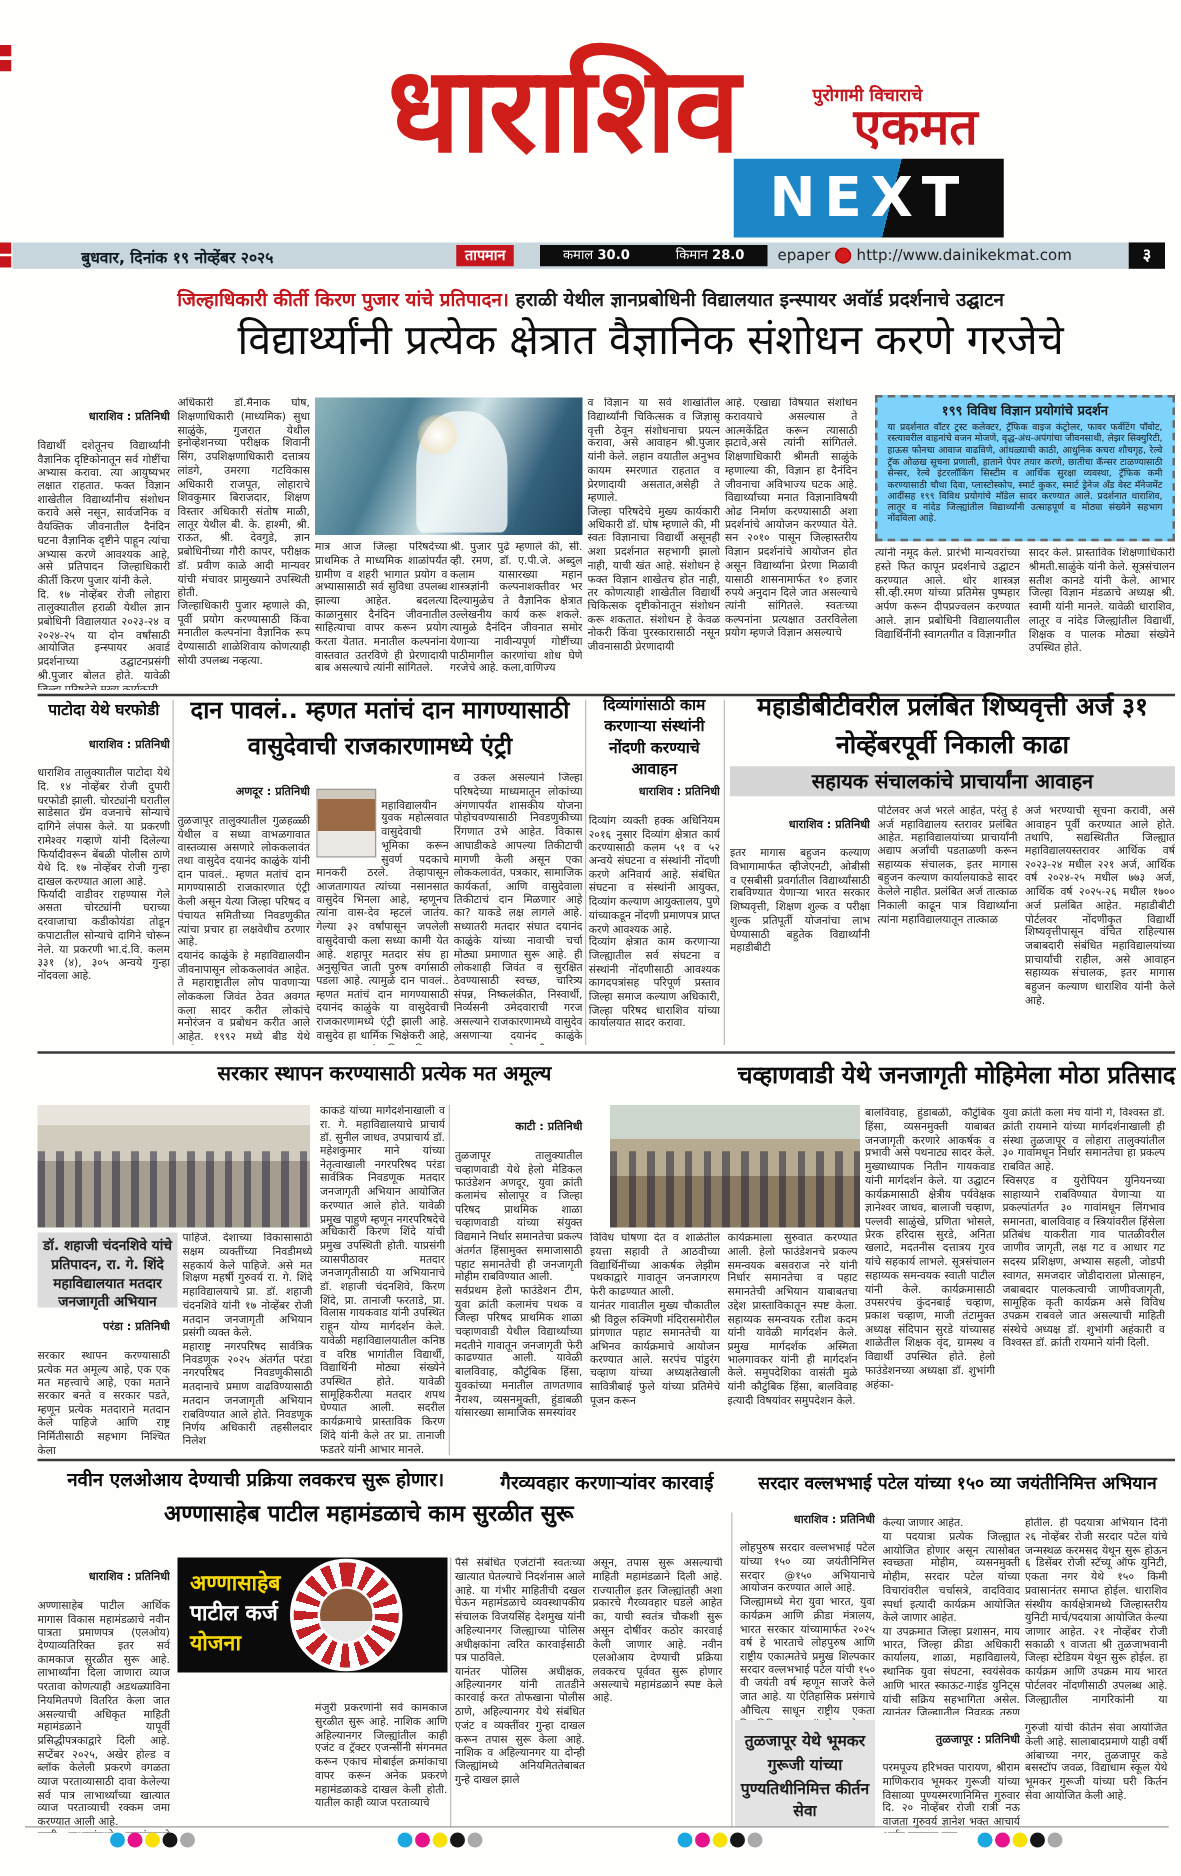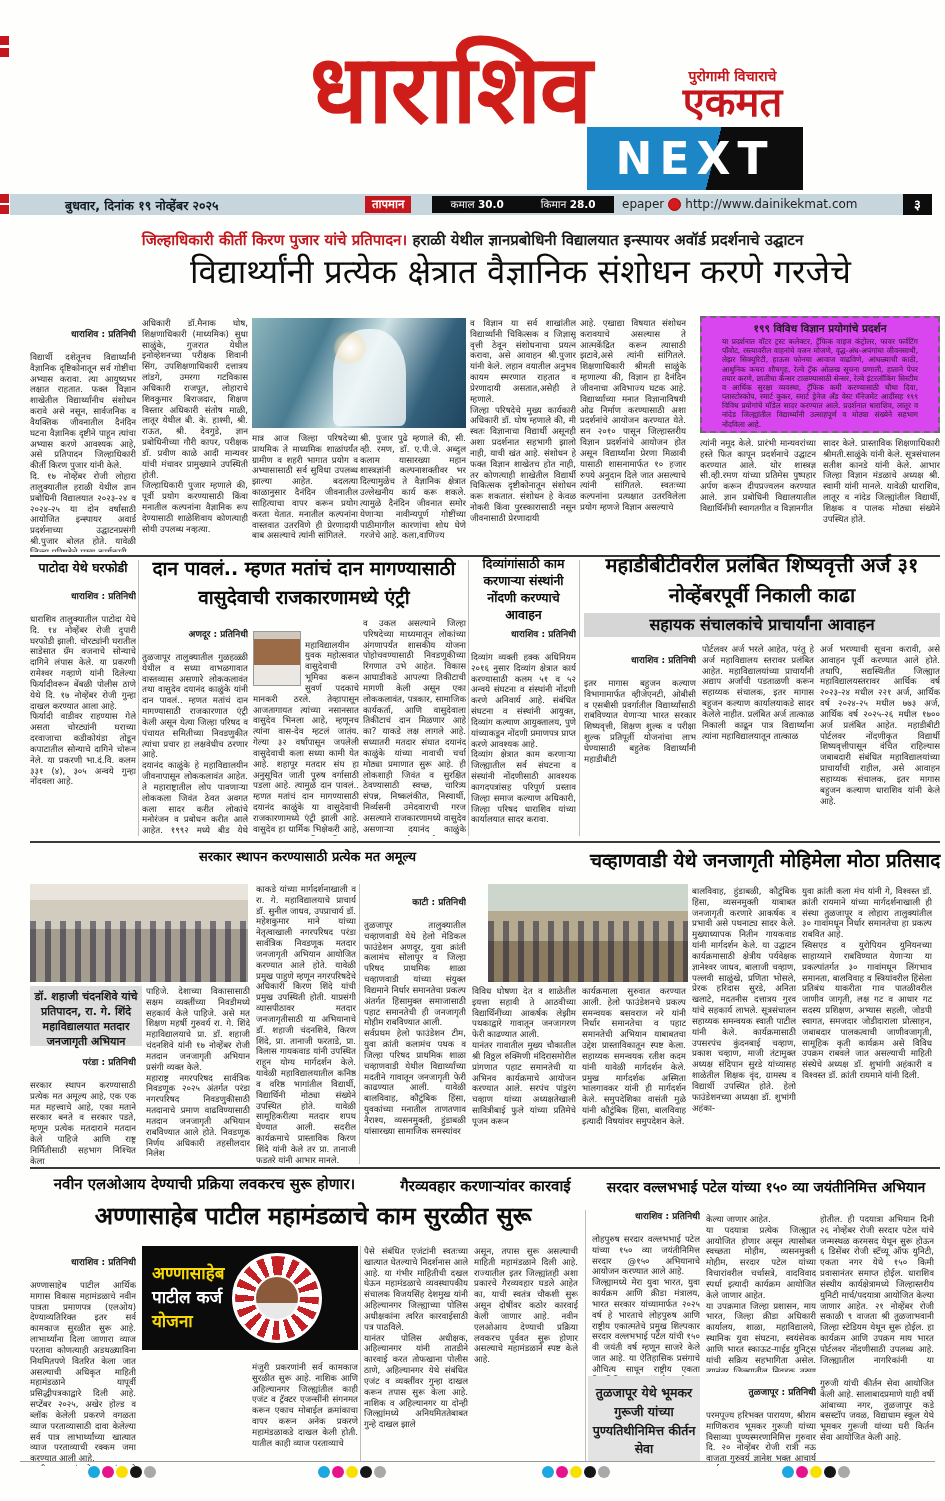--- a/index.html
+++ b/index.html
@@ -3,21 +3,21 @@
 <meta charset="utf-8">
 <style>
   html,body{margin:0;padding:0;background:#e8e8e8;}
   .page{position:relative;width:945px;height:1501px;margin:0 auto;background:#fefefd;
         font-family:"DejaVu Sans",sans-serif;color:#1b1b1b;overflow:hidden;}
   .red{color:#c4161c;}
   .nowrap{white-space:nowrap;}
   
   .mast-title{position:absolute;left:225px;top:30px;width:450px;text-align:center;
         font-size:95px;line-height:1.25;font-weight:700;color:#cf1d1a;letter-spacing:-2px;}
-  .tagline{position:absolute;left:650px;top:66px;width:165px;text-align:center;
+  .tagline{position:absolute;left:650px;top:66px;width:165px;text-align:left;
         font-size:14px;font-weight:700;color:#c4161c;}
   .brand{position:absolute;left:650px;top:80px;width:165px;text-align:center;
         font-size:40px;font-weight:700;color:#c4161c;letter-spacing:0px;line-height:1.1;}
   .nextlogo{position:absolute;left:587px;top:127px;width:216px;height:63px;
         background:linear-gradient(104deg,#1d86c7 0 58%,#0d0d0d 58%);
         display:flex;align-items:center;justify-content:center;
         color:#fff;font-size:44px;font-weight:700;letter-spacing:7px;}
   .redsq{position:absolute;width:9px;height:9px;background:#c4161c;}
   
   .datebar{position:absolute;left:10px;top:194px;width:922px;height:21px;background:#c7d5dd;}
@@ -51,21 +51,21 @@
         background:radial-gradient(circle,#fff,rgba(255,220,160,.4) 60%,transparent 70%);}
   .crowdphoto1{background:linear-gradient(#e9e5dc 0 16%,#d2ccbe 16% 46%,#a59e90 46%);}
   .crowdphoto2{background:linear-gradient(#cdd6cd 0 28%,#b6aa90 28% 58%,#8b7b61 58%);}
   .crowdrows{position:absolute;left:0;bottom:0;width:100%;height:62%;
         background:repeating-linear-gradient(90deg,rgba(25,25,50,.5) 0 6px,transparent 6px 15px);}
   .portrait{float:left;width:46px;height:53px;margin:2px 4px 2px 0;border:1px solid #999;
         background:linear-gradient(180deg,#cfc8bd 0 14%,#9b6b48 14% 62%,#ebe8e3 62%);}
   .capbox{position:absolute;background:#dcdcdc;font-weight:700;font-size:11px;text-align:center;
         padding:4px 3px;line-height:1.35;}
   
-  .sbox{position:absolute;border:2px dashed #6a6a6a;background:#d946ef;padding:3px 20px;box-sizing:border-box;}
+  .sbox{position:absolute;border:2px dashed #6a6a6a;background:#7dd3fc;padding:3px 8px;box-sizing:border-box;}
   .sbox-title{font-weight:700;text-align:center;font-size:10.5px;margin-bottom:2px;}
   .sbox-body{font-size:7.4px;line-height:1.24;text-align:justify;}
   .subheadband{position:absolute;background:#d6d6d6;font-weight:700;font-size:16px;
         text-align:center;color:#0d0d0d;line-height:24px;white-space:nowrap;}
   
   .adbox{position:absolute;background:#0b0b0b;display:flex;align-items:center;
         padding:8px 10px;box-sizing:border-box;gap:8px;}
   .adtext{font-weight:700;font-size:17px;line-height:1.4;}
   .adl-y{color:#f7d808;display:block;}
   .adl-w{color:#fff;display:block;}
@@ -177,21 +177,21 @@
   <div class="subheadband" style="left:584px;top:613px;width:356px;height:24px">सहायक संचालकांचे प्राचार्यांना आवाहन</div>
   <div class="col" style="left:584px;top:644px;width:112px;height:192px">
     <div class="byline">धाराशिव : प्रतिनिधी</div>
     <div>इतर मागास बहुजन कल्याण विभागामार्फत व्हीजेएनटी, ओबीसी व एसबीसी प्रवर्गातील विद्यार्थ्यांसाठी राबविण्यात येणाऱ्या भारत सरकार शिष्यवृत्ती, शिक्षण शुल्क व परीक्षा शुल्क प्रतिपूर्ती योजनांचा लाभ घेण्यासाठी बहुतेक विद्यार्थ्यांनी महाडीबीटी</div>
   </div>
   <div class="col" style="left:702px;top:644px;width:112px;height:192px">पोर्टलवर अर्ज भरले आहेत, परंतु हे अर्ज महाविद्यालय स्तरावर प्रलंबित आहेत. महाविद्यालयांच्या प्राचार्यांनी अद्याप अर्जांची पडताळणी करून सहाय्यक संचालक, इतर मागास बहुजन कल्याण कार्यालयाकडे सादर केलेले नाहीत. प्रलंबित अर्ज तात्काळ निकाली काढून पात्र विद्यार्थ्यांना त्यांना महाविद्यालयातून तात्काळ</div>
   <div class="col" style="left:820px;top:644px;width:120px;height:192px">अर्ज भरण्याची सूचना करावी, असे आवाहन पूर्वी करण्यात आले होते. तथापि, सद्यस्थितीत जिल्ह्यात महाविद्यालयस्तरावर आर्थिक वर्ष २०२३-२४ मधील २२१ अर्ज, आर्थिक वर्ष २०२४-२५ मधील ७७३ अर्ज, आर्थिक वर्ष २०२५-२६ मधील १७०० अर्ज प्रलंबित आहेत. महाडीबीटी पोर्टलवर नोंदणीकृत विद्यार्थी शिष्यवृत्तीपासून वंचित राहिल्यास जबाबदारी संबंधित महाविद्यालयांच्या प्राचार्यांची राहील, असे आवाहन सहाय्यक संचालक, इतर मागास बहुजन कल्याण धाराशिव यांनी केले आहे.</div>
 
   <div class="hr" style="left:30px;top:841px;width:910px"></div>
 
-  <div class="head nowrap" style="left:35px;top:848px;width:545px;font-size:13px">सरकार स्थापन करण्यासाठी प्रत्येक मत अमूल्य</div>
+  <div class="head nowrap" style="left:35px;top:848px;width:545px;font-size:16px">सरकार स्थापन करण्यासाठी प्रत्येक मत अमूल्य</div>
   <div class="head nowrap" style="left:590px;top:848px;width:345px;font-size:19px">चव्हाणवाडी येथे जनजागृती मोहिमेला मोठा प्रतिसाद</div>
 
   <div class="photo crowdphoto1" style="left:30px;top:884px;width:218px;height:98px">
     <div class="crowdrows"></div>
   </div>
   <div class="capbox" style="left:30px;top:986px;width:106px;height:52px">डॉ. शहाजी चंदनशिवे यांचे प्रतिपादन, रा. गे. शिंदे महाविद्यालयात मतदार जनजागृती अभियान</div>
   <div class="col" style="left:30px;top:1046px;width:106px;height:118px">
     <div class="byline">परंडा : प्रतिनिधी</div>
     <div>सरकार स्थापन करण्यासाठी प्रत्येक मत अमूल्य आहे, एक एक मत महत्त्वाचे आहे, एका मताने सरकार बनते व सरकार पडते, म्हणून प्रत्येक मतदाराने मतदान केले पाहिजे आणि राष्ट्र निर्मितीसाठी सहभाग निश्चित केला</div>
   </div>
@@ -213,28 +213,28 @@
   <div class="col" style="left:582px;top:986px;width:104px;height:178px">कार्यक्रमाला सुरुवात करण्यात आली. हेलो फाउंडेशनचे प्रकल्प समन्वयक बसवराज नरे यांनी निर्धार समानतेचा व पहाट समानतेची अभियान याबाबतचा उद्देश प्रास्ताविकातून स्पष्ट केला. सहाय्यक समन्वयक रतीश कदम यांनी यावेळी मार्गदर्शन केले. प्रमुख मार्गदर्शक अस्मिता भालगावकर यांनी ही मार्गदर्शन केले. समुपदेशिका वासंती मुळे यांनी कौटुंबिक हिंसा, बालविवाह इत्यादी विषयांवर समुपदेशन केले.</div>
   <div class="col" style="left:692px;top:886px;width:104px;height:278px">बालविवाह, हुंडाबळी, कौटुंबिक हिंसा, व्यसनमुक्ती याबाबत जनजागृती करणारे आकर्षक व प्रभावी असे पथनाट्य सादर केले. मुख्याध्यापक नितीन गायकवाड यांनी मार्गदर्शन केले. या उद्घाटन कार्यक्रमासाठी क्षेत्रीय पर्यवेक्षक ज्ञानेश्वर जाधव, बालाजी चव्हाण, पल्लवी साळुंखे, प्रणिता भोसले, प्रेरक हरिदास सुरडे, अनिता खलाटे, मदतनीस दत्तात्रय गुरव यांचे सहकार्य लाभले. सूत्रसंचालन सहाय्यक समन्वयक स्वाती पाटील यांनी केले. कार्यक्रमासाठी उपसरपंच कुंदनबाई चव्हाण, प्रकाश चव्हाण, माजी तंटामुक्त अध्यक्ष संदिपान सुरडे यांच्यासह शाळेतील शिक्षक वृंद, ग्रामस्थ व विद्यार्थी उपस्थित होते. हेलो फाउंडेशनच्या अध्यक्षा डॉ. शुभांगी अहंका-</div>
   <div class="col" style="left:802px;top:886px;width:130px;height:278px">युवा क्रांती कला मंच यांनी गे, विश्वस्त डॉ. क्रांती रायमाने यांच्या मार्गदर्शनाखाली ही संस्था तुळजापूर व लोहारा तालुक्यांतील ३० गावांमधून निर्धार समानतेचा हा प्रकल्प राबवित आहे.
 स्विसएड व युरोपियन युनियनच्या साहाय्याने राबविण्यात येणाऱ्या या प्रकल्पांतर्गत ३० गावांमधून लिंगभाव समानता, बालविवाह व स्त्रियांवरील हिंसेला प्रतिबंध याकरीता गाव पातळीवरील जाणीव जागृती, लक्ष गट व आधार गट सदस्य प्रशिक्षण, अभ्यास सहली, जोडपी स्वागत, समजदार जोडीदाराला प्रोत्साहन, जबाबदार पालकत्वाची जाणीवजागृती, सामूहिक कृती कार्यक्रम असे विविध उपक्रम राबवले जात असल्याची माहिती संस्थेचे अध्यक्ष डॉ. शुभांगी अहंकारी व विश्वस्त डॉ. क्रांती रायमाने यांनी दिली.</div>
 
   <div class="hr" style="left:30px;top:1167px;width:910px"></div>
 
   <div class="head nowrap red" style="left:32px;top:1174px;width:345px;font-size:15px">नवीन एलओआय देण्याची प्रक्रिया लवकरच सुरू होणार।</div>
   <div class="head nowrap" style="left:383px;top:1176px;width:205px;font-size:15px">गैरव्यवहार करणाऱ्यांवर कारवाई</div>
   <div class="head nowrap" style="left:592px;top:1178px;width:348px;font-size:14px">सरदार वल्लभभाई पटेल यांच्या १५० व्या जयंतीनिमित्त अभियान</div>
-  <div class="head nowrap" style="left:34px;top:1200px;width:558px;font-size:24px">अण्णासाहेब पाटील महामंडळाचे काम सुरळीत सुरू</div>
+  <div class="head nowrap" style="left:16px;top:1200px;width:558px;font-size:18px">अण्णासाहेब पाटील महामंडळाचे काम सुरळीत सुरू</div>
 
   <div class="col" style="left:30px;top:1246px;width:106px;height:220px">
     <div class="byline">धाराशिव : प्रतिनिधी</div>
     <div>अण्णासाहेब पाटील आर्थिक मागास विकास महामंडळाचे नवीन पात्रता प्रमाणपत्र (एलओय) देण्याव्यतिरिक्त इतर सर्व कामकाज सुरळीत सुरू आहे. लाभार्थ्यांना दिला जाणारा व्याज परतावा कोणत्याही अडथळ्याविना नियमितपणे वितरित केला जात असल्याची अधिकृत माहिती महामंडळाने यापूर्वी प्रसिद्धीपत्रकाद्वारे दिली आहे. सप्टेंबर २०२५, अखेर होल्ड व ब्लॉक केलेली प्रकरणे वगळता व्याज परताव्यासाठी दावा केलेल्या सर्व पात्र लाभार्थ्यांच्या खात्यात व्याज परताव्याची रक्कम जमा करण्यात आली आहे.
 काही माध्यमांमध्ये महामंडळाचे कामकाज बंद</div>
   </div>
-  <div class="adbox" style="left:142px;top:1246px;width:216px;height:104px">
+  <div class="adbox" style="left:142px;top:1246px;width:216px;height:92px">
     <div class="adtext">
       <span class="adl-y">अण्णासाहेब</span>
       <span class="adl-w">पाटील कर्ज</span>
       <span class="adl-y">योजना</span>
     </div>
     <div class="adlogo">
       <div class="adlogo-inner"></div>
     </div>
   </div>
   <div class="col" style="left:252px;top:1362px;width:106px;height:104px">मंजुरी प्रकरणांनी सर्व कामकाज सुरळीत सुरू आहे. नाशिक आणि अहिल्यानगर जिल्ह्यांतील काही एजंट व ट्रॅक्टर एजन्सींनी संगनमत करून एकाच मोबाईल क्रमांकाचा वापर करून अनेक प्रकरणे महामंडळाकडे दाखल केली होती. यातील काही व्याज परताव्याचे</div>

